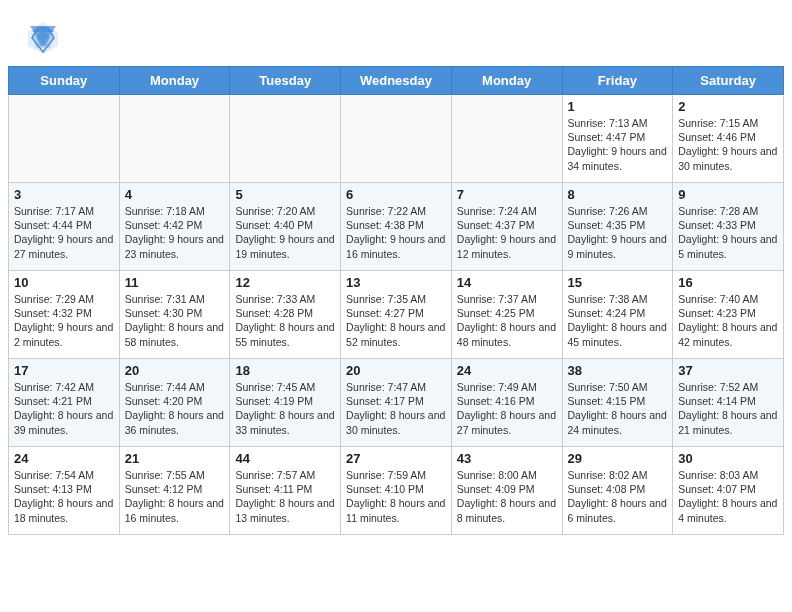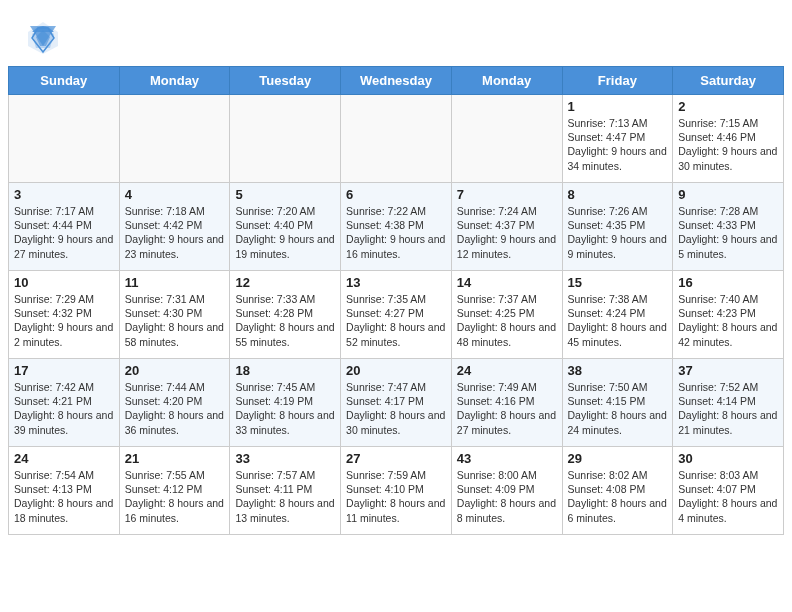--- a/index.html
+++ b/index.html
@@ -241,21 +241,21 @@
       <tr>
         <td>
           <span class="day-num">24</span>
           <div class="day-info">Sunrise: 7:54 AM<br>Sunset: 4:13 PM<br>Daylight: 8 hours and 18 minutes.</div>
         </td>
         <td>
           <span class="day-num">21</span>
           <div class="day-info">Sunrise: 7:55 AM<br>Sunset: 4:12 PM<br>Daylight: 8 hours and 16 minutes.</div>
         </td>
         <td>
-          <span class="day-num">33</span>
+          <span class="day-num">44</span>
           <div class="day-info">Sunrise: 7:57 AM<br>Sunset: 4:11 PM<br>Daylight: 8 hours and 13 minutes.</div>
         </td>
         <td>
           <span class="day-num">27</span>
           <div class="day-info">Sunrise: 7:59 AM<br>Sunset: 4:10 PM<br>Daylight: 8 hours and 11 minutes.</div>
         </td>
         <td>
           <span class="day-num">43</span>
           <div class="day-info">Sunrise: 8:00 AM<br>Sunset: 4:09 PM<br>Daylight: 8 hours and 8 minutes.</div>
         </td>

